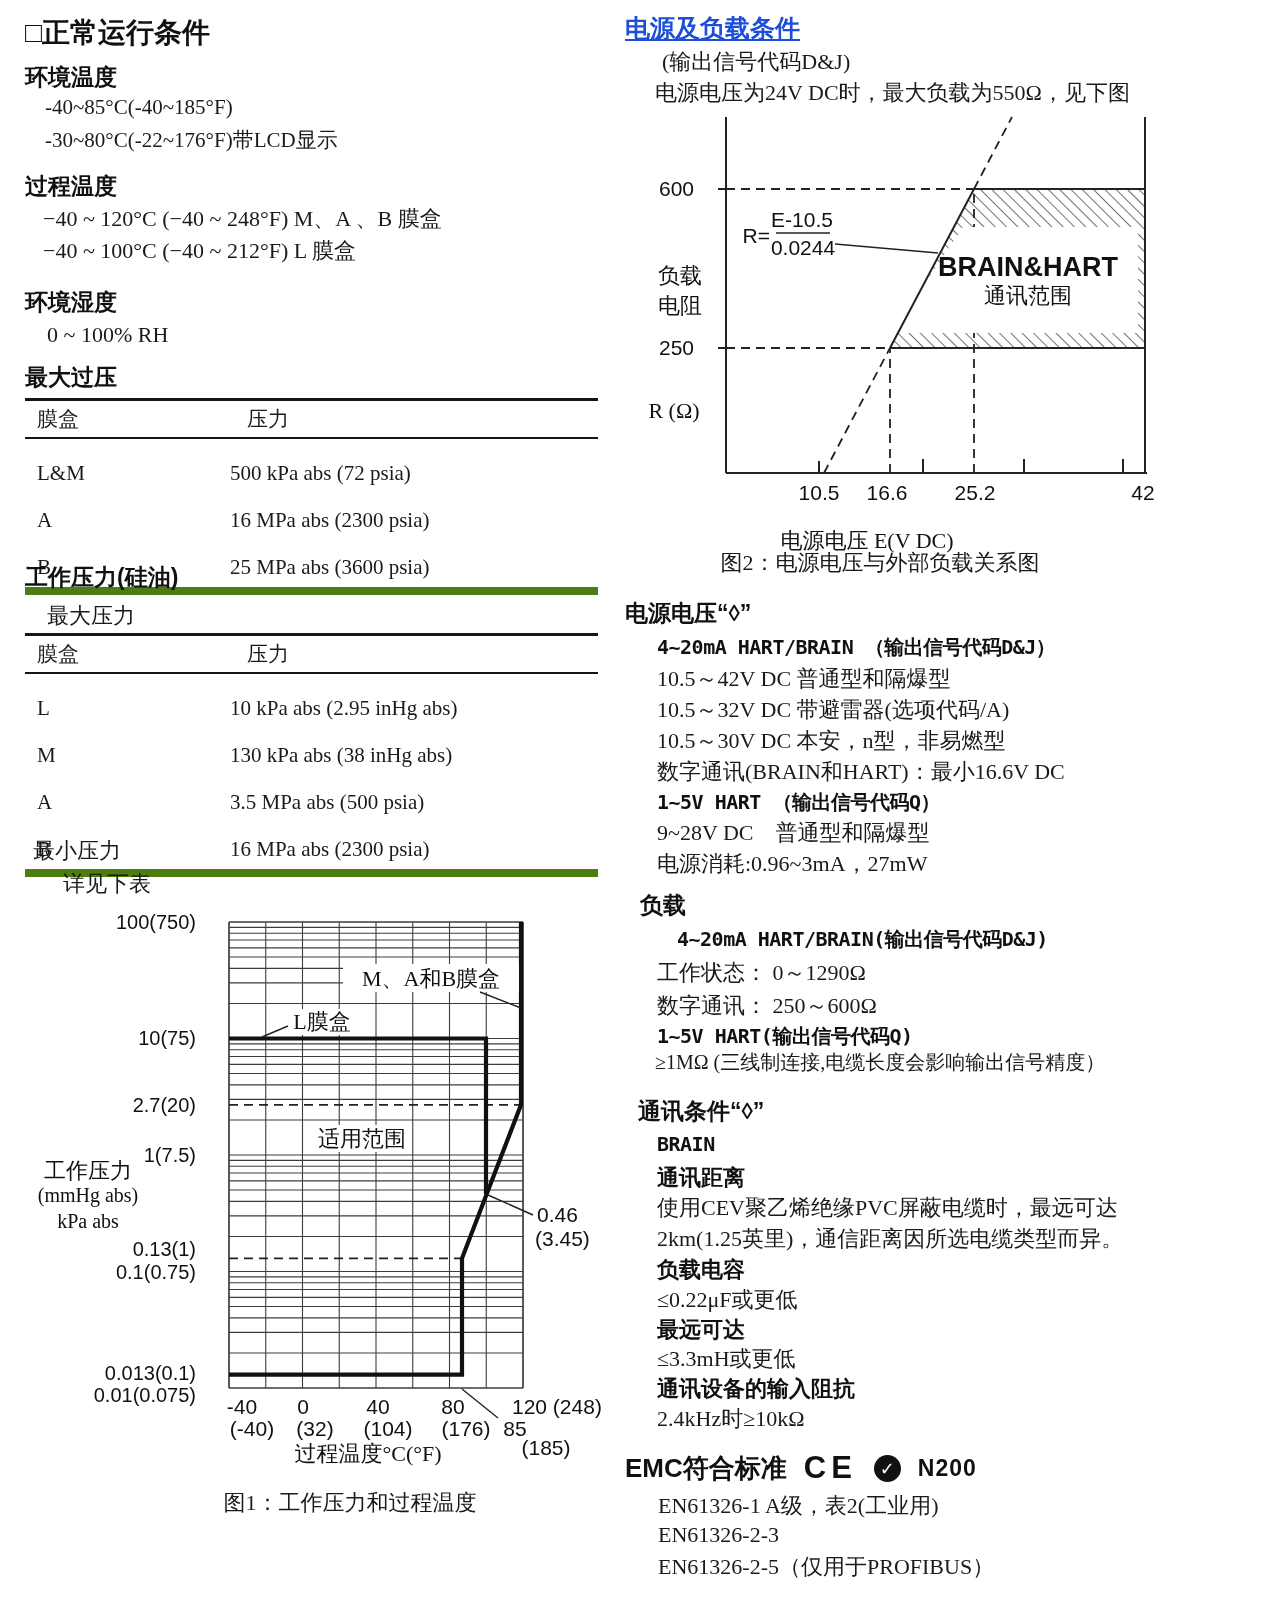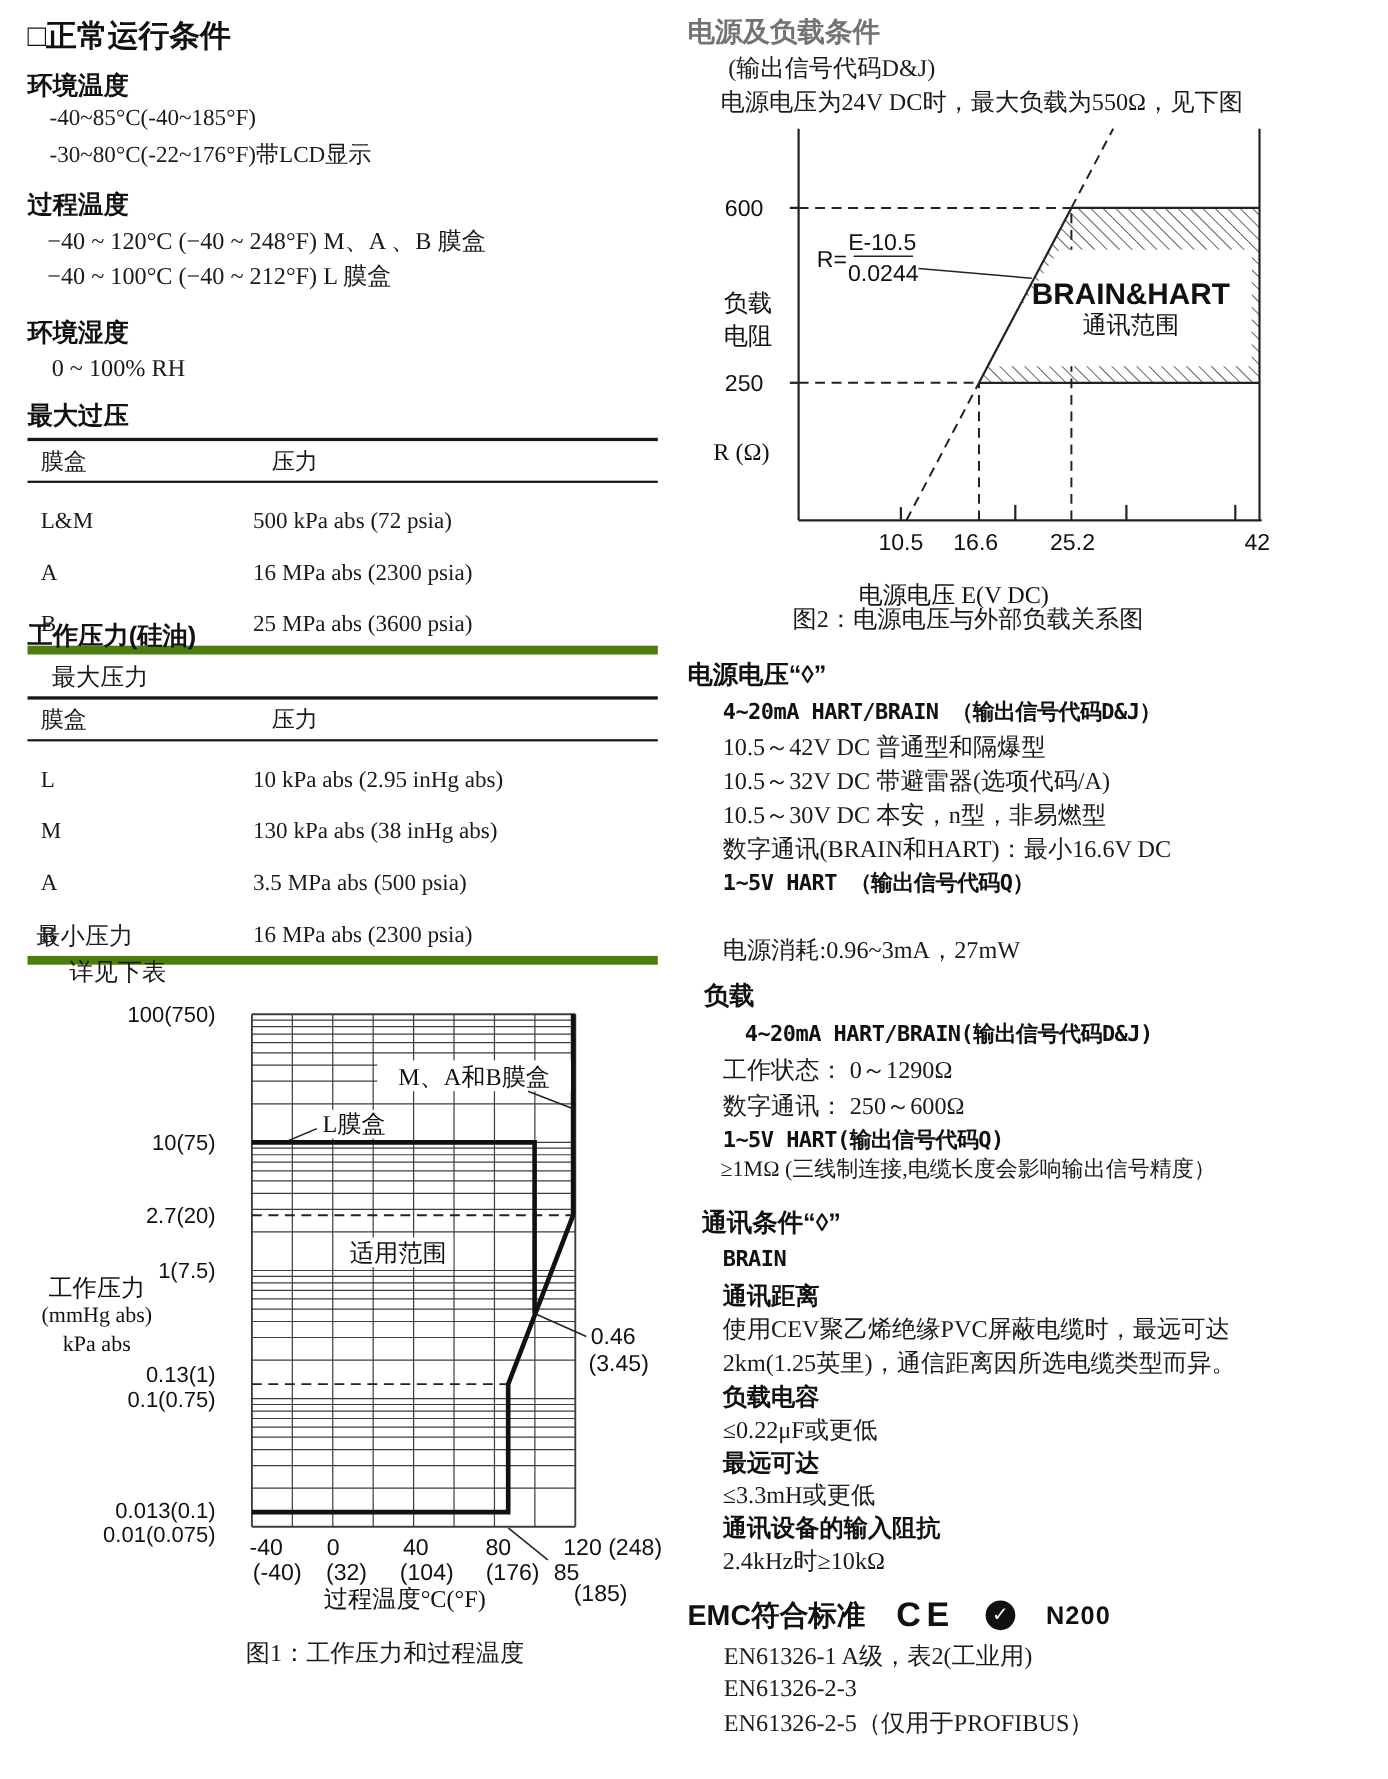--- a/index.html
+++ b/index.html
@@ -1,21 +1,21 @@
 <!DOCTYPE html>
 <html><head>
 <meta charset="utf-8">
 <style>
   html,body{margin:0;padding:0;background:#ffffff;}
   #canvas{position:relative;width:1262px;height:1617px;background:#ffffff;overflow:hidden;
           color:#1a1a1a;}
   .abs{position:absolute;white-space:nowrap;}
   .h1{font:bold 28px "Liberation Sans",sans-serif;color:#111;text-align:right;}
   .h2{font:bold 23px "Liberation Sans",sans-serif;color:#111;}
-  .h2b{font:bold 25px "Liberation Sans",sans-serif;color:#737373;}
+  .h2b{font:bold 25px "Liberation Sans",sans-serif;color:#1d4ed8;text-decoration:underline;}
   .h2e{font:bold 26px "Liberation Sans",sans-serif;color:#111;}
   .body{font:21px "Liberation Serif","DejaVu Serif",serif;color:#1a1a1a;}
   .body22{font:22px "Liberation Serif","DejaVu Serif",serif;color:#1a1a1a;}
   .body20{font:20px "Liberation Serif","DejaVu Serif",serif;color:#1a1a1a;}
   .goth{font:bold 20px "DejaVu Sans Mono",monospace;color:#111;letter-spacing:-0.5px;}
   .boldcn{font:bold 22px "Liberation Sans",sans-serif;color:#111;}
   .cap{font:22px "Liberation Serif","DejaVu Serif",serif;color:#1a1a1a;text-align:center;}
   .tbl{border-top:3px solid #161616;border-bottom:8px solid #4d7c0f;
        font:21px "Liberation Serif","DejaVu Serif",serif;}
   .thead{height:36px;line-height:36px;border-bottom:2px solid #161616;position:relative;padding-left:12px;}
@@ -27,21 +27,21 @@
   svg text{fill:#111;}
   .tick{font:20px "Liberation Sans",sans-serif;}
   .tick21{font:21px "Liberation Sans",sans-serif;}
   .slab{font:22px "Liberation Serif","DejaVu Serif",serif;}
   .slab20{font:20px "Liberation Serif","DejaVu Serif",serif;}
   .sbold{font:bold 27px "Liberation Sans",sans-serif;}
   .dash1{stroke:#222;stroke-width:1.8;stroke-dasharray:9,6;fill:none;}
   .thickln{stroke:#111;stroke-width:4.2;fill:none;}
   .thin{stroke:#222;stroke-width:1.4;fill:none;}
   .ax{stroke:#222;stroke-width:2;fill:none;}
-  .emcrow{display:flex;align-items:center;gap:28px;}
+  .emcrow{display:flex;align-items:center;gap:17px;}
   .cemark{font:bold 31px "Liberation Sans",sans-serif;letter-spacing:5px;color:#111;}
   .ctick{width:27px;height:27px;border-radius:50%;background:#111;color:#fff;display:inline-flex;
          align-items:center;justify-content:center;font:bold 18px "DejaVu Sans",sans-serif;}
   .n200{font:bold 23px "Liberation Sans",sans-serif;letter-spacing:1px;color:#111;}
 </style>
 </head>
 <body>
 
 <div id="canvas">
 
@@ -304,20 +304,21 @@
 
   <div class="abs cap" style="left:630px;top:548px;width:500px">图2：电源电压与外部负载关系图</div>
 
   <div class="abs h2" style="left:625px;top:598px">电源电压“◊”</div>
   <div class="abs goth" style="left:657px;top:634px">4~20mA HART/BRAIN （输出信号代码D&amp;J）</div>
   <div class="abs body22" style="left:657px;top:664px">10.5～42V DC 普通型和隔爆型</div>
   <div class="abs body22" style="left:657px;top:695px">10.5～32V DC 带避雷器(选项代码/A)</div>
   <div class="abs body22" style="left:657px;top:726px">10.5～30V DC 本安，n型，非易燃型</div>
   <div class="abs body22" style="left:657px;top:757px">数字通讯(BRAIN和HART)：最小16.6V DC</div>
   <div class="abs goth" style="left:657px;top:789px">1~5V HART （输出信号代码Q）</div>
+  <div class="abs body22" style="left:657px;top:818px">9~28V DC　普通型和隔爆型</div>
   <div class="abs body22" style="left:657px;top:849px">电源消耗:0.96~3mA，27mW</div>
 
   <div class="abs h2" style="left:640px;top:890px">负载</div>
   <div class="abs goth" style="left:677px;top:926px">4~20mA HART/BRAIN(输出信号代码D&amp;J)</div>
   <div class="abs body22" style="left:657px;top:958px">工作状态： 0～1290Ω</div>
   <div class="abs body22" style="left:657px;top:991px">数字通讯： 250～600Ω</div>
   <div class="abs goth" style="left:657px;top:1023px">1~5V HART(输出信号代码Q)</div>
   <div class="abs body20" style="left:655px;top:1049px">≥1MΩ (三线制连接,电缆长度会影响输出信号精度）</div>
 
   <div class="abs h2" style="left:638px;top:1096px">通讯条件“◊”</div>

